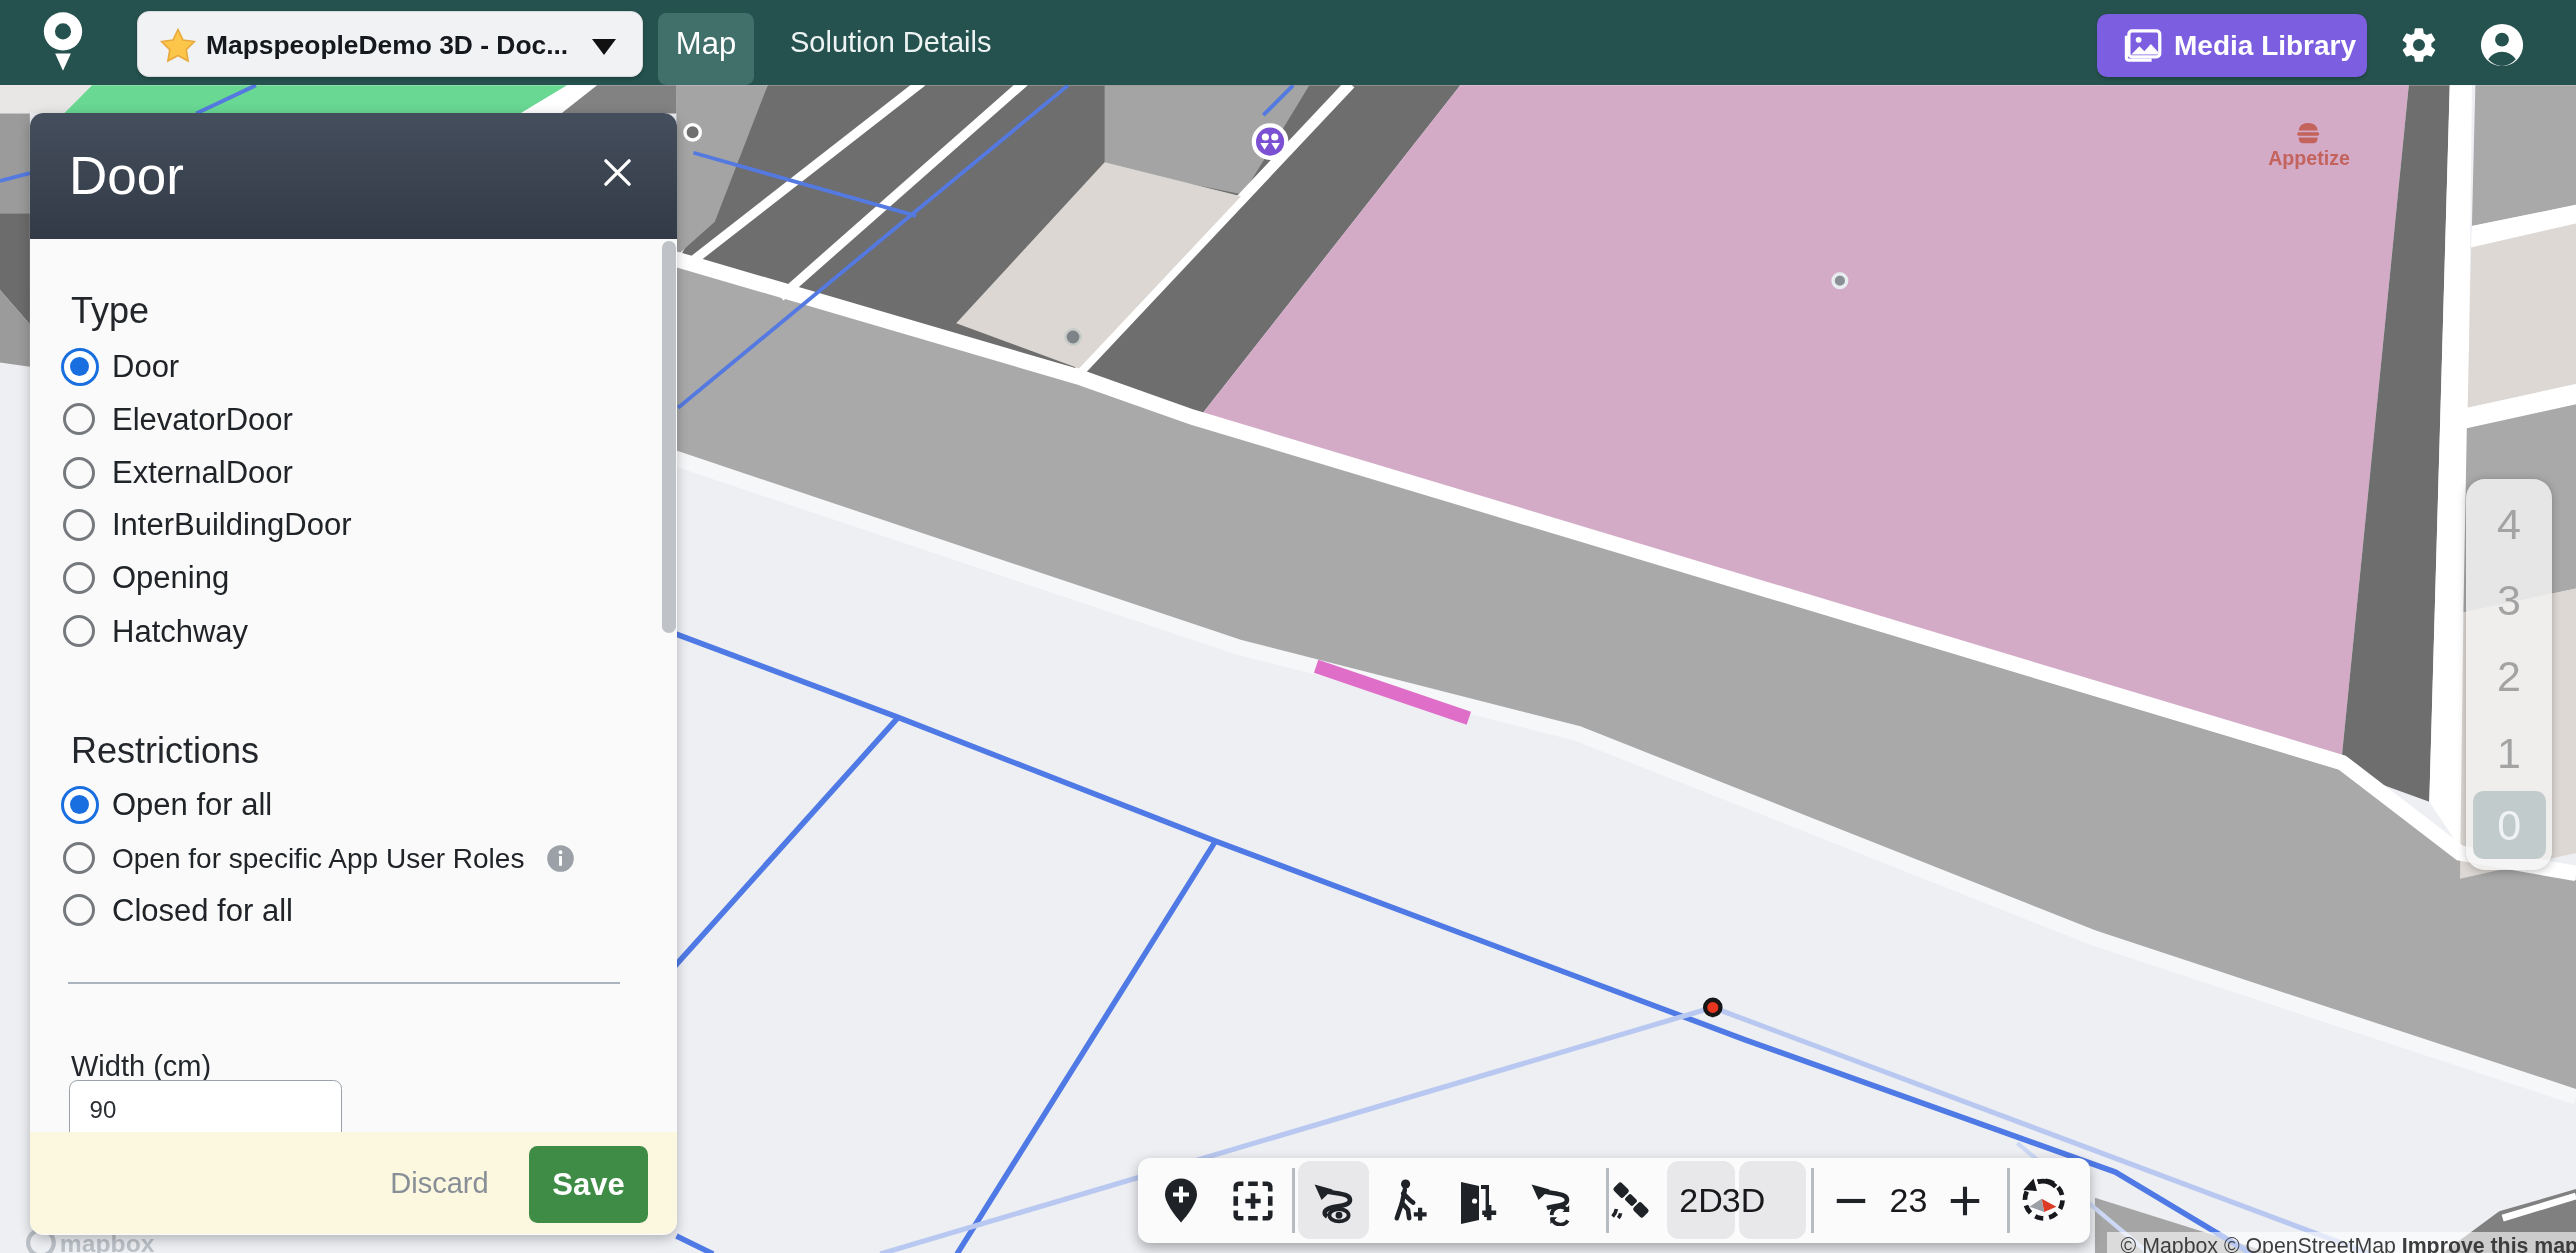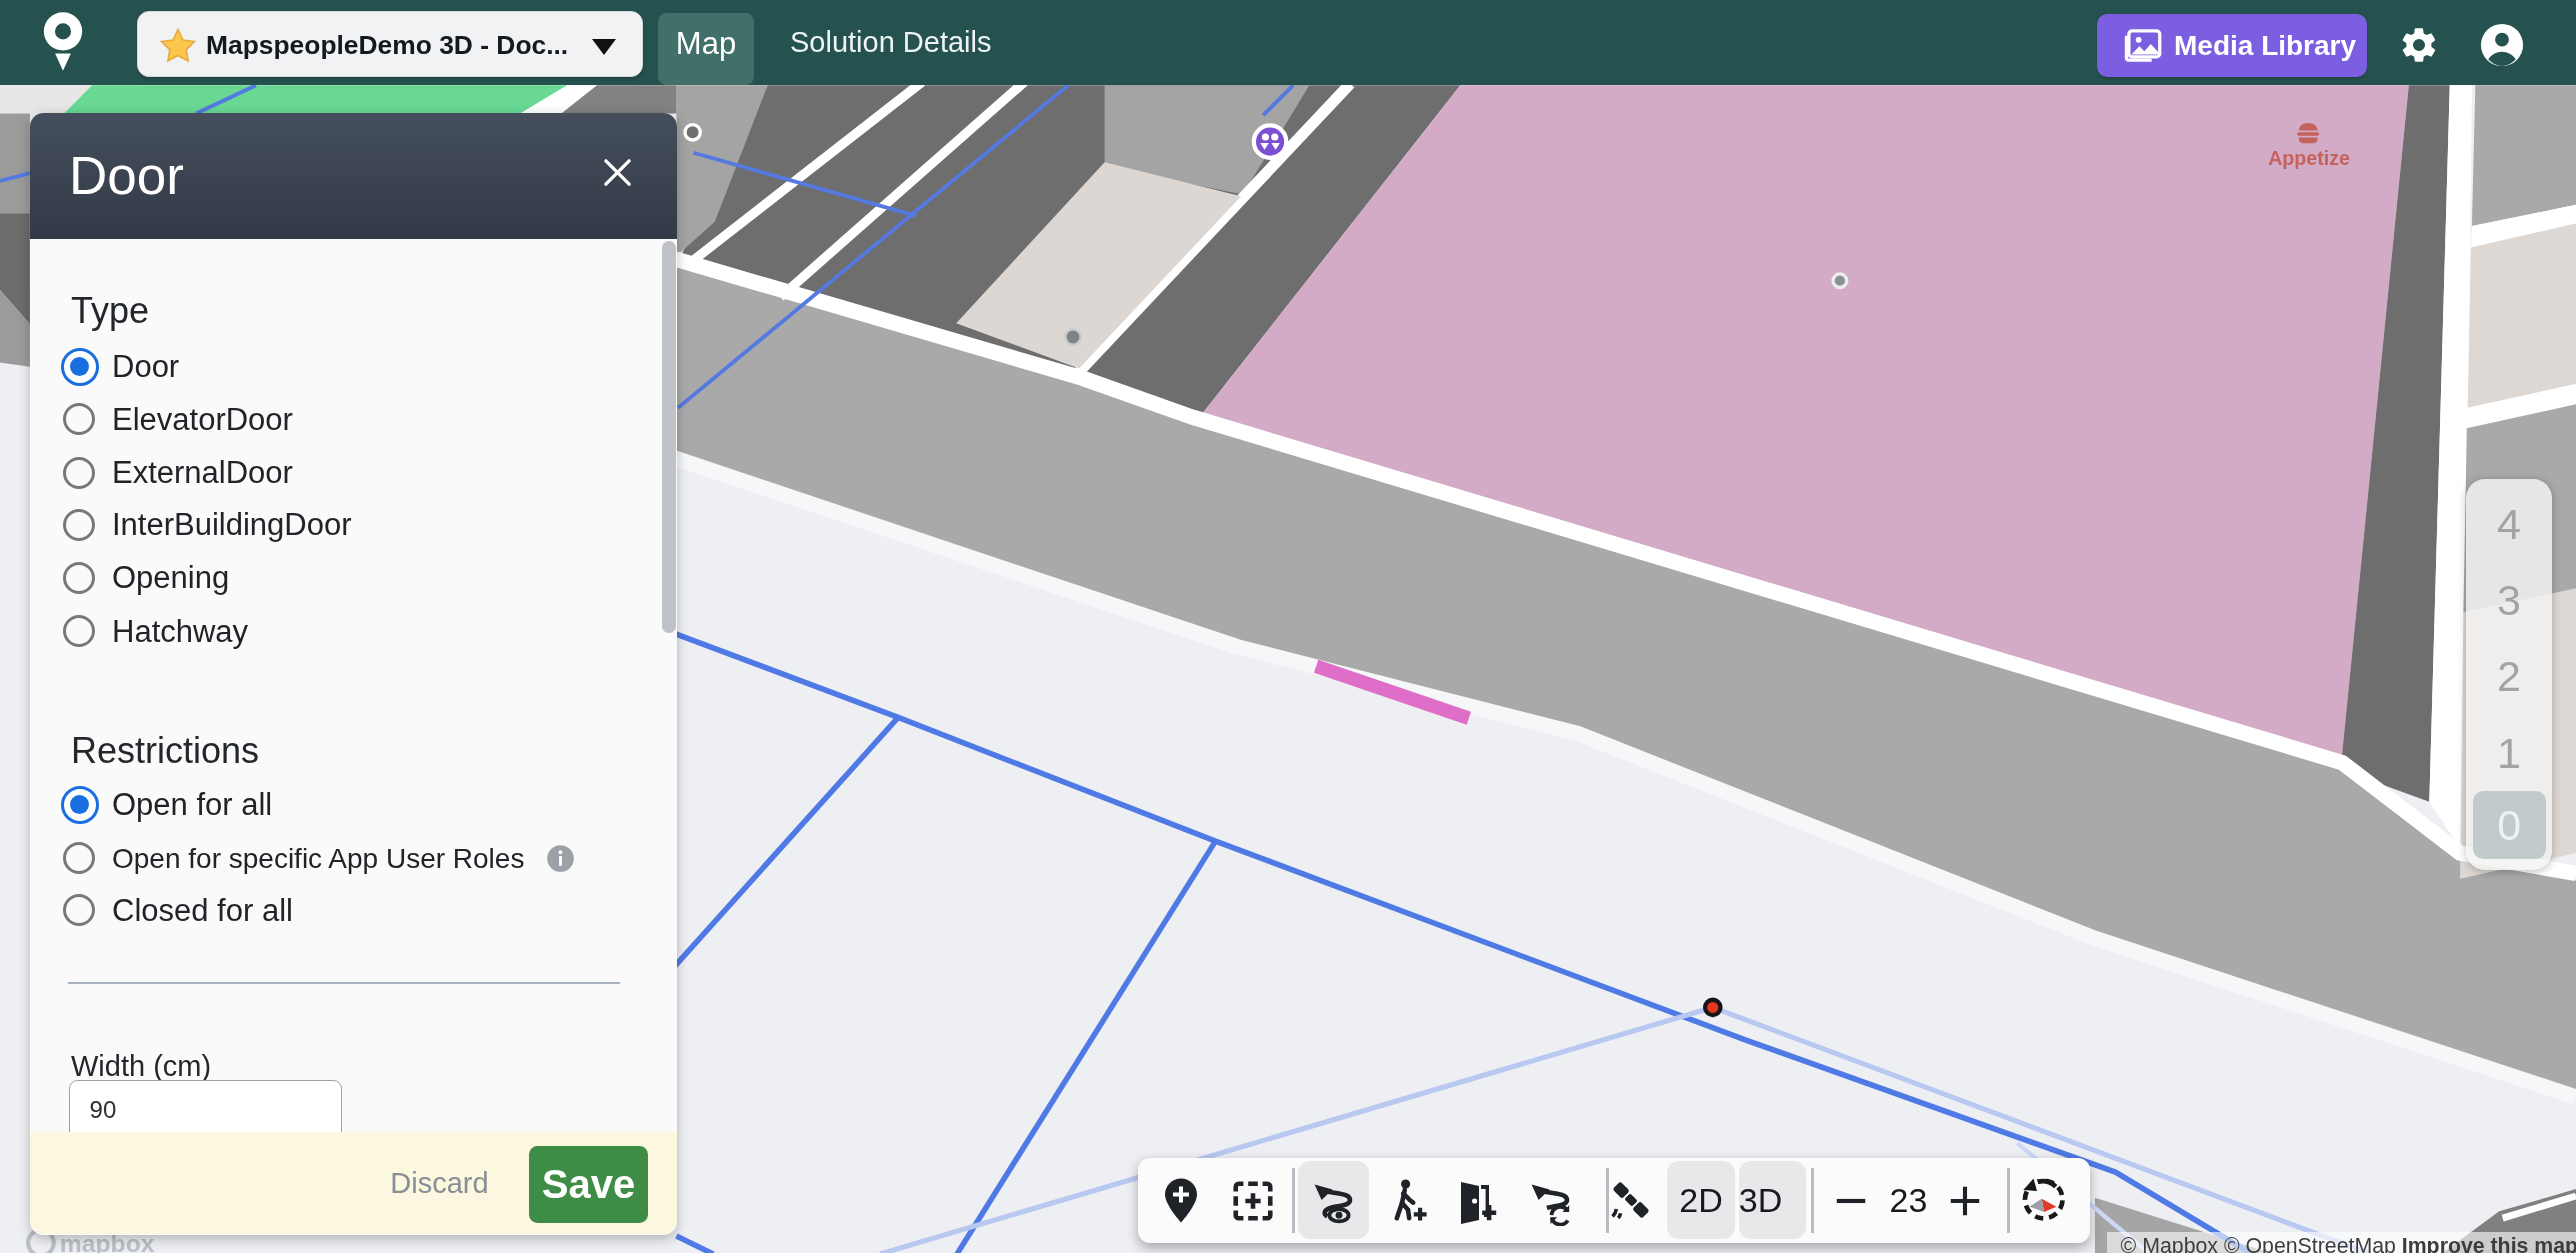--- a/index.html
+++ b/index.html
@@ -21,21 +21,21 @@
   .h3 { position:absolute; left:41px; color:#23272c; font-size:36px; font-weight:400; line-height:45px;margin-top:8px; }
   .radio { position:absolute; width:32px; height:32px; border-radius:50%; border:3.4px solid #75797e; background:#fafafa; }
   .radio.sel { width:38px; height:38px; border:3.4px solid #1a6fe0; background:#fff; }
   .radio.sel::after { content:""; position:absolute; left:6px; top:6px; width:19px; height:19px; border-radius:50%; background:#1a6fe0; }
   .rlbl { position:absolute; color:#202428; font-size:31px; font-weight:400; line-height:39px; }
   #divider { position:absolute; left:38px; top:869px; width:552px; height:1.7px; background:#aab3bd; }
   #winput { position:absolute; left:39px; top:967px; width:273px; height:72px; background:#fff; border:1.7px solid #9aa1a8; border-radius:8.5px; color:#2b2f33; font-size:24px; padding:15.4px 0 0 19.6px; }
   #unsaved { position:absolute; left:0px; top:1019px; width:647px; height:102px; background:#fcf8e0; border-radius:0 0 13.6px 13.6px; }
   #unsaved .msg { position:absolute; left:26.4px; top:18px; font-size:29px; font-weight:700; color:#33312a; line-height:37px; }
   #unsaved .discard { position:absolute; left:324px; top:0px; width:171px; height:102px; line-height:102px; text-align:center; font-size:29px; font-weight:500; color:#878e96; }
-  #unsaved .save { position:absolute; left:499px; top:13.6px; width:119px; height:77px; background:#3e8c46; border-radius:8.5px; color:#fff; font-size:40px; font-weight:700; text-align:center; line-height:77px; }
+  #unsaved .save { position:absolute; left:499px; top:13.6px; width:119px; height:77px; background:#3e8c46; border-radius:8.5px; color:#fff; font-size:31px; font-weight:700; text-align:center; line-height:77px; }
   
   #floors { position:absolute; left:2466px; top:479px; width:86px; height:391px; background:rgba(243,243,243,0.82); border-radius:19px; box-shadow:0 1.7px 8.5px rgba(0,0,0,0.25); }
   #floors .n { position:absolute; width:86px; text-align:center; font-size:43px; font-weight:500; color:#a3a3a3; }
   #floors .active { position:absolute; left:6.8px; top:312px; width:73px; height:68px; background:#c2cbcb; border-radius:10.2px; color:#eef2f2; font-size:43px; font-weight:500; text-align:center; line-height:68px; }
   
   #toolbar { position:absolute; left:1138px; top:1158px; width:952px; height:85px; background:#fbfbfc; border-radius:12px; box-shadow:0 4.3px 12px rgba(0,0,0,0.3); }
   .chip { position:absolute; top:3.4px; height:78px; background:#e8e8ea; border-radius:12px; }
   .tsep { position:absolute; top:10.2px; width:2.6px; height:65px; background:#b6bcc2; }
   .tnum { position:absolute; top:0; height:85px; line-height:85px; font-size:34px; color:#17191c; text-align:center; }
   
@@ -262,21 +262,21 @@
   </svg>
   <svg class="abs" style="left:469px;top:19.6px" width="48" height="48" viewBox="0 0 24 24" fill="#1f2328">
     <g transform="rotate(45 12 11)">
       <rect x="1.6" y="8.2" width="6.8" height="5.6" rx="1.3"></rect>
       <rect x="15.6" y="8.2" width="6.8" height="5.6" rx="1.3"></rect>
       <rect x="9.3" y="8.9" width="5.4" height="4.2" rx="1"></rect>
     </g>
     <path d="M6.8 17.6a4.4 4.4 0 01-1.2 2.4M4.7 15.5a7.2 7.2 0 01-1.9 3.8" stroke="#1f2328" stroke-width="1.8" fill="none"></path>
   </svg>
   <div class="tnum" style="left:529px;width:68px">2D</div>
-  <div class="tnum" style="left:596px;width:53px">3D</div>
+  <div class="tnum" style="left:579px;width:53px">3D</div>
   <svg class="abs" style="left:694px;top:33px" width="38" height="19" viewBox="0 0 24 12">
       <rect x="3" y="5" width="18" height="2.6" fill="#1f2328"></rect>
     </svg>
   <div class="tnum" style="left:728px;width:85px">23</div>
   <svg class="abs" style="left:808px;top:24px" width="38" height="38" viewBox="0 0 24 24">
       <path d="M10.7 3h2.6v7.7H21v2.6h-7.7V21h-2.6v-7.7H3v-2.6h7.7z" fill="#1f2328"></path>
     </svg>
   <svg class="abs" style="left:880px;top:18px" width="49" height="49" viewBox="0 0 24 24" fill="none">
     <path d="M4.3 7.6a9.2 9.2 0 105.4-4.8" stroke="#17191c" stroke-width="2.3" stroke-dasharray="4.2 2.8"></path>
     <path d="M9.7 2.8a9.2 9.2 0 018.8 2.4" stroke="#17191c" stroke-width="2.3"></path>

